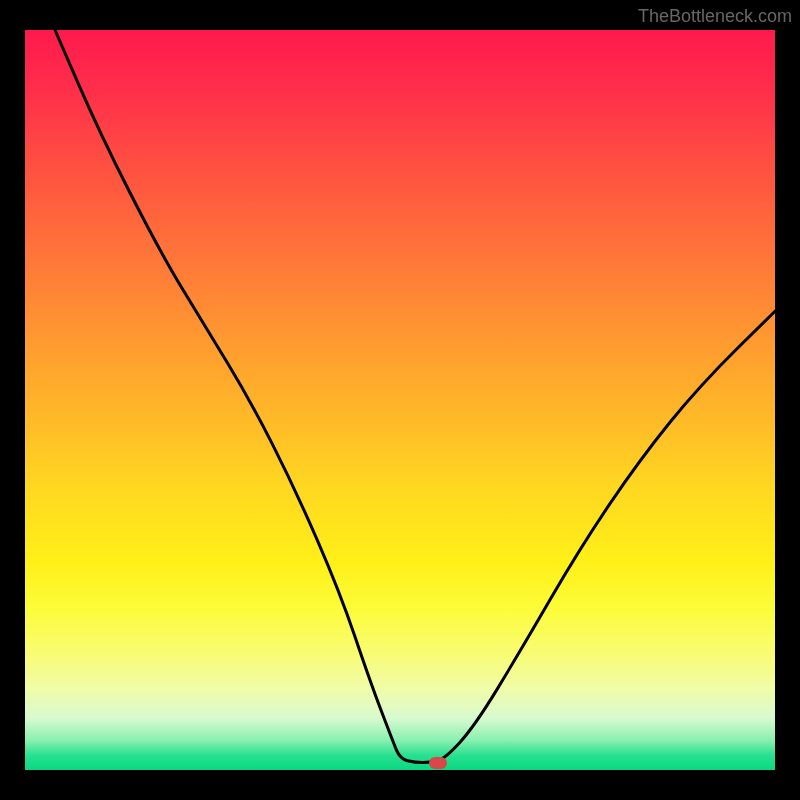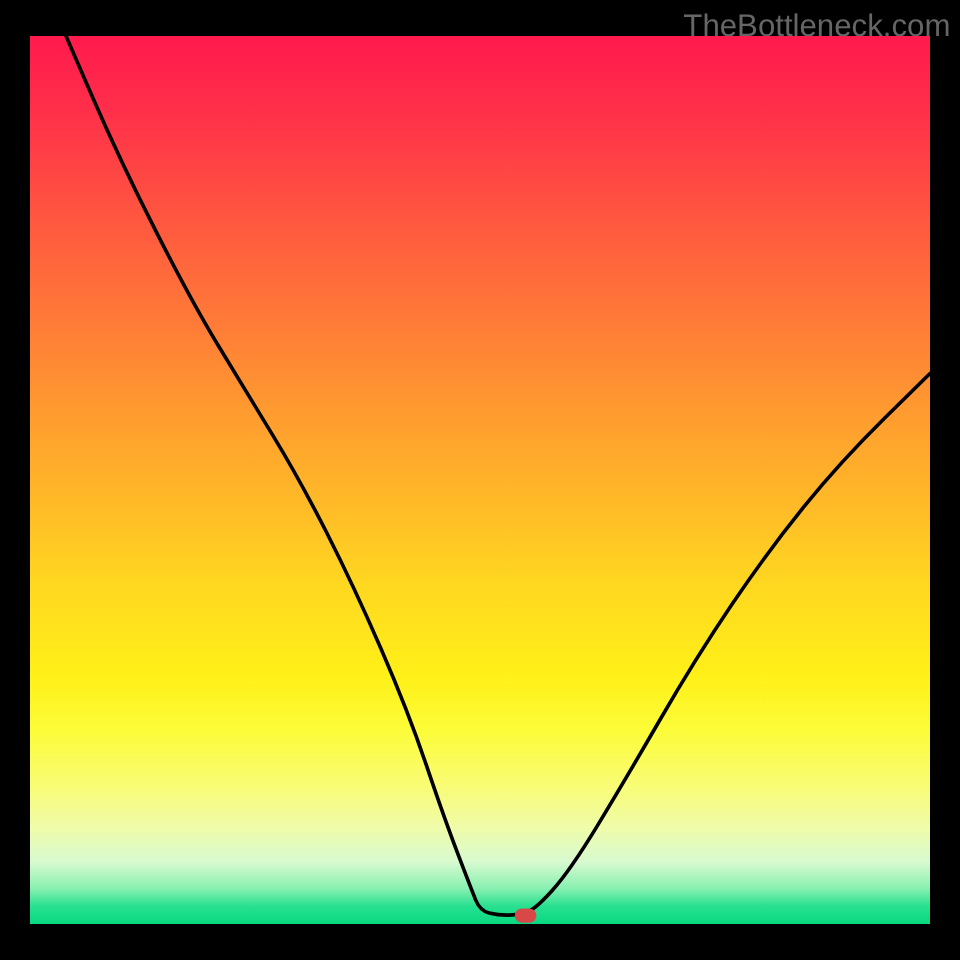--- a/index.html
+++ b/index.html
@@ -9,21 +9,21 @@
       height: 800px;
       background: #000;
       position: relative;
       font-family: Arial, sans-serif;
     }
     .watermark {
       position: absolute;
       top: 6px;
       right: 8px;
       color: #666;
-      font-size: 26px;
+      font-size: 18px;
       font-weight: normal;
       z-index: 10;
     }
     .plot-area {
       position: absolute;
       top: 30px;
       left: 25px;
       width: 750px;
       height: 740px;
       background: linear-gradient(to bottom,

